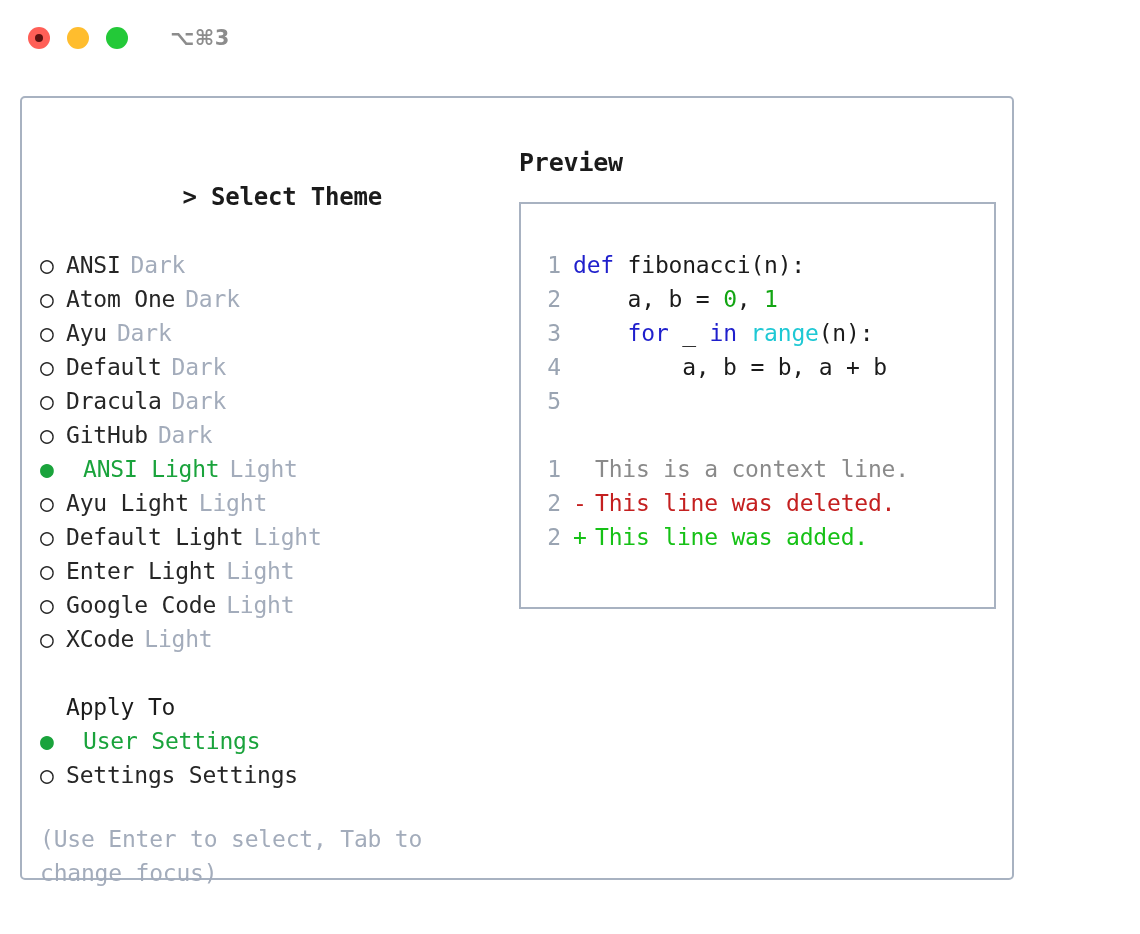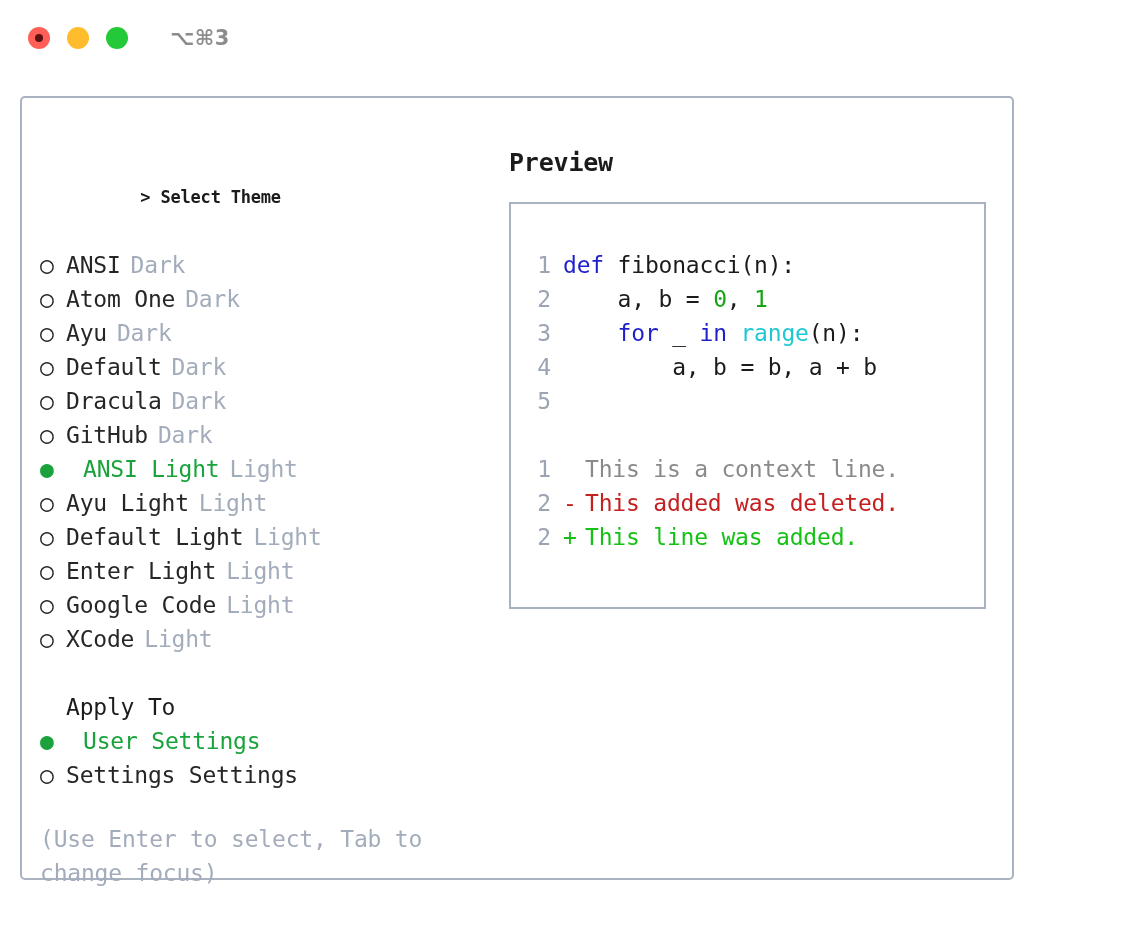--- a/index.html
+++ b/index.html
@@ -92,21 +92,21 @@
 
   
   .left-col {
     position: absolute;
     left: 18px;
     top: 48px;
     width: 450px;
   }
 
   .section-header {
-    font-size: 17px;
+    font-size: 24px;
     font-weight: 700;
     color: #1b1b1b;
     line-height: 34px;
     white-space: pre;
     letter-spacing: -0.2px;
   }
 
   .opt-row {
     display: flex;
     align-items: baseline;
@@ -148,21 +148,21 @@
     font-size: 23px;
     line-height: 34px;
     color: #a3acbb;
     width: 412px;
     letter-spacing: -0.2px;
   }
 
   
   .right-col {
     position: absolute;
-    left: 487px;
+    left: 497px;
     top: 48px;
     width: 500px;
   }
   .preview-title {
     font-size: 25px;
     font-weight: 700;
     color: #1b1b1b;
     line-height: 34px;
     letter-spacing: -0.2px;
   }
@@ -276,21 +276,21 @@
           <div class="code-area">
             <div id="code-lines">
                 <div class="code-line"><span class="lineno">1</span><span class="code-text"><span class="tok-kw">def </span><span class="tok-plain">fibonacci(n):</span></span></div>
                 <div class="code-line"><span class="lineno">2</span><span class="code-text"><span class="tok-plain">    a, b = </span><span class="tok-num">0</span><span class="tok-plain">, </span><span class="tok-num">1</span></span></div>
                 <div class="code-line"><span class="lineno">3</span><span class="code-text"><span class="tok-plain">    </span><span class="tok-kw">for</span><span class="tok-plain"> _ </span><span class="tok-kw">in</span><span class="tok-plain"> </span><span class="tok-builtin">range</span><span class="tok-plain">(n):</span></span></div>
                 <div class="code-line"><span class="lineno">4</span><span class="code-text"><span class="tok-plain">        a, b = b, a + b</span></span></div>
                 <div class="code-line"><span class="lineno">5</span></div>
               </div>
             <div class="diff-block" id="diff-lines">
                 <div class="code-line diff-context"><span class="lineno">1</span><span class="diff-marker"> </span><span class="code-text">This is a context line.</span></div>
-                <div class="code-line diff-del"><span class="lineno">2</span><span class="diff-marker">-</span><span class="code-text">This added was deleted.</span></div>
+                <div class="code-line diff-del"><span class="lineno">2</span><span class="diff-marker">-</span><span class="code-text">This line was deleted.</span></div>
                 <div class="code-line diff-add"><span class="lineno">2</span><span class="diff-marker">+</span><span class="code-text">This line was added.</span></div>
               </div>
           </div>
         </div>
       </div>
 
     </div>
   </div>
 </div>
 

